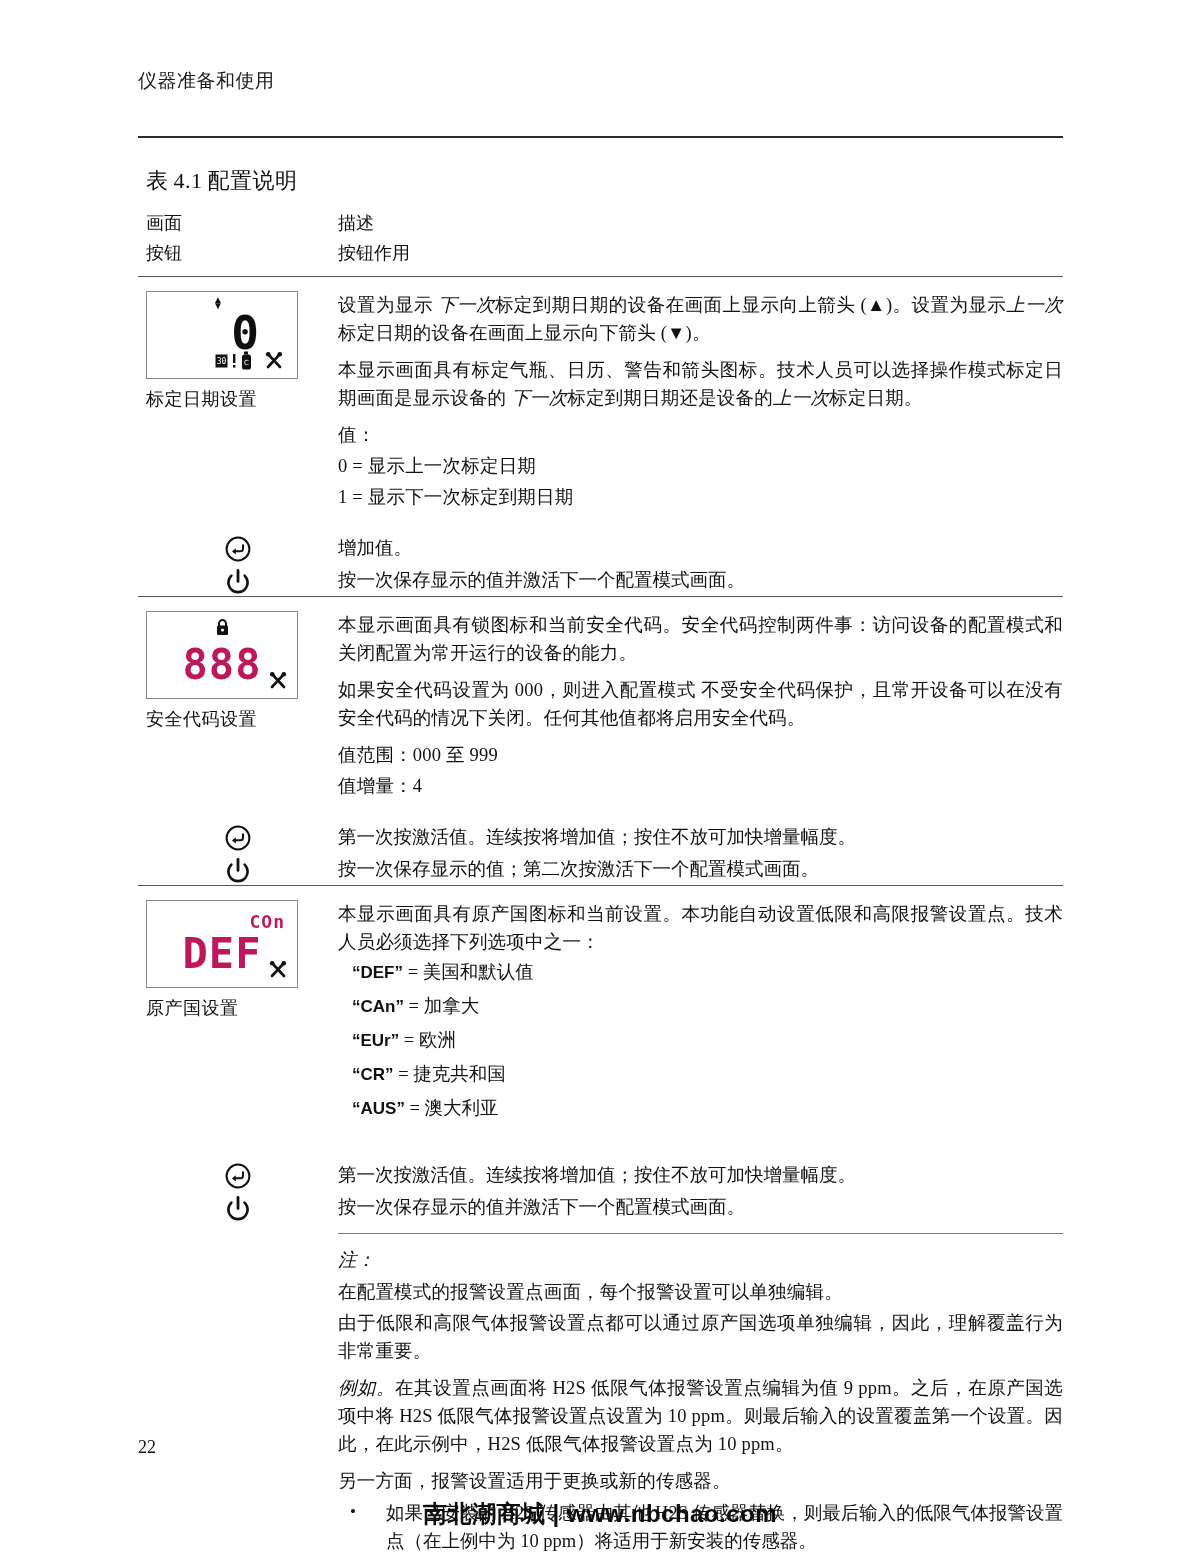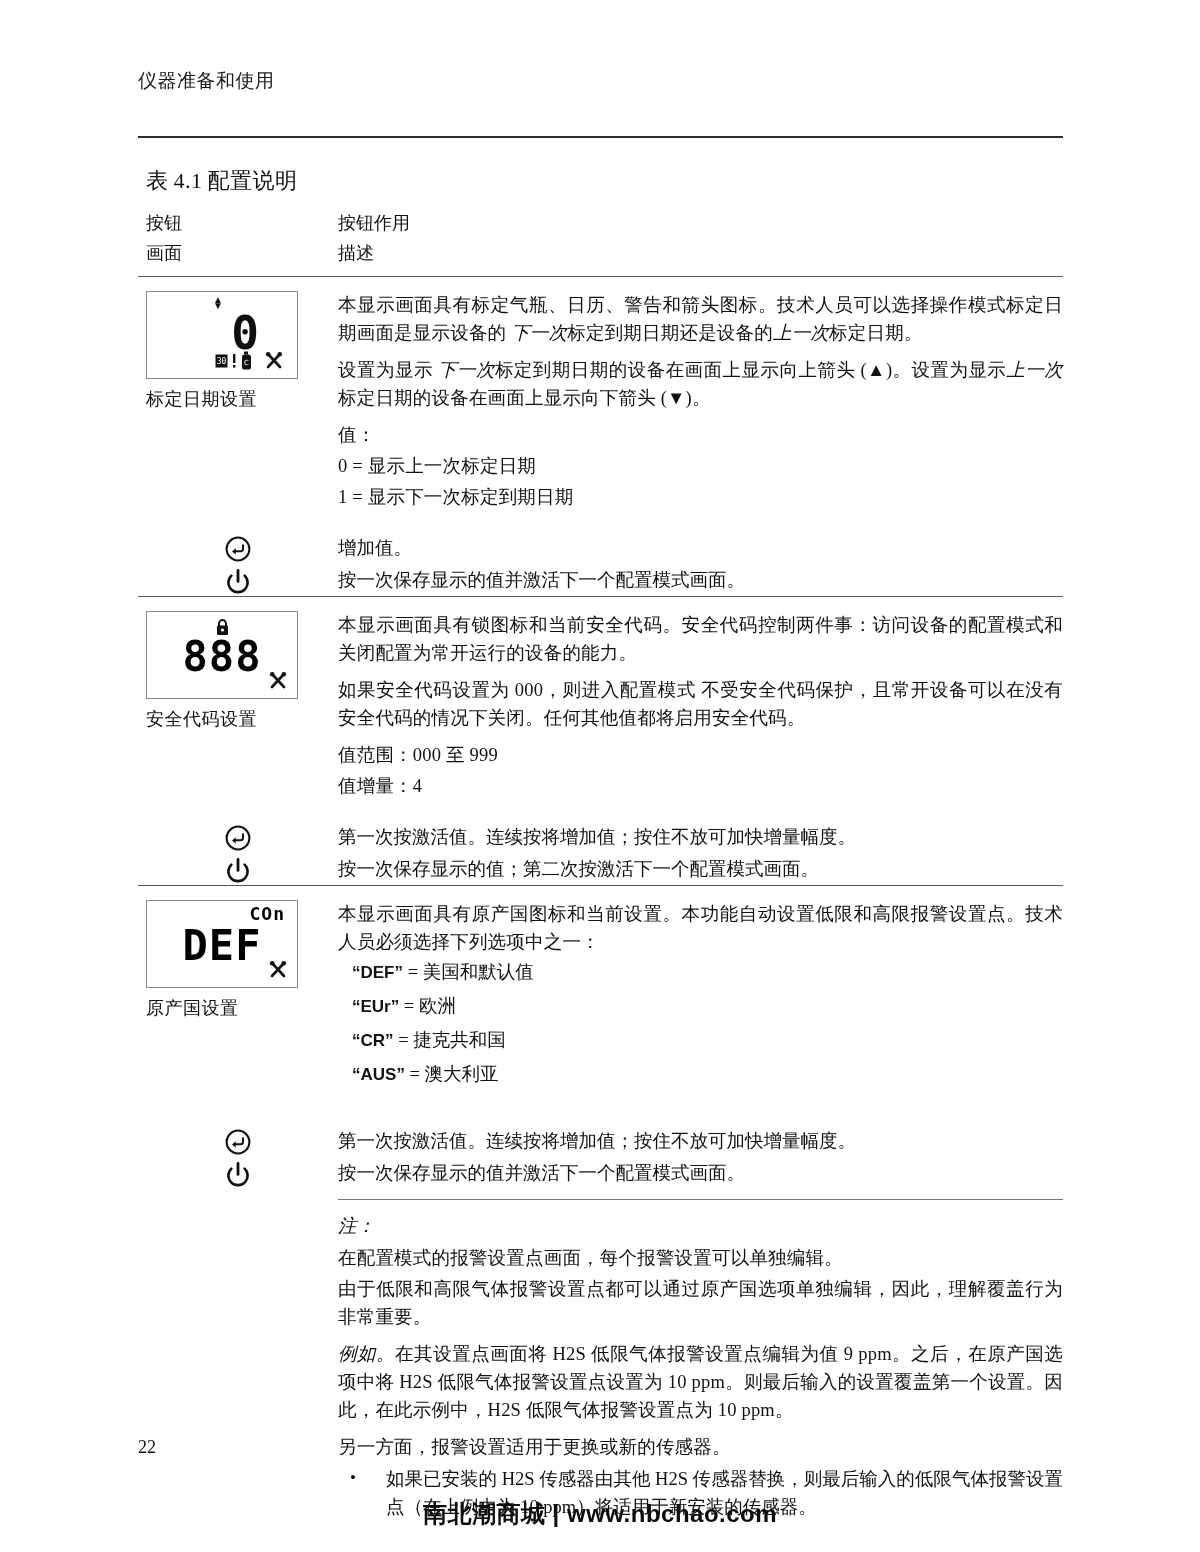--- a/index.html
+++ b/index.html
@@ -96,22 +96,23 @@
     width: 152px;
     height: 88px;
     border: 1.4px solid #8a8a8a;
     background: #ffffff;
     position: relative;
     box-sizing: border-box;
   }
   .lcd .seg {
     font-family: "DejaVu Sans Mono", monospace;
     font-weight: bold;
-    color: #000000;
+    color: #be185d;
     letter-spacing: 1px;
+    margin-top: 8px;
   }
   .lcd-caption {
     font-size: 18px;
     padding-top: 8px;
     letter-spacing: 0.5px;
   }
 
   
   .updown {
     position: absolute;
@@ -301,26 +302,26 @@
   <div class="table-wrap">
 
     <div class="rule-heavy"></div>
 
     <div class="table-title">
       <span>表</span><span class="num">4.1</span><span>配置说明</span>
     </div>
 
     <div class="thead">
       <div class="thead-line">
+        <div class="c1">画面</div>
+        <div class="c2">描述</div>
+      </div>
+      <div class="thead-line">
         <div class="c1">按钮</div>
         <div class="c2">按钮作用</div>
-      </div>
-      <div class="thead-line">
-        <div class="c1">画面</div>
-        <div class="c2">描述</div>
       </div>
     </div>
 
     <div class="rule-light"></div>
 
     <div class="row">
       <div class="col-left">
         <div class="lcd">
           <div class="updown">
             <i>▲</i>
@@ -356,22 +357,22 @@
                 <circle cx="3.2" cy="3.2" r="2.3" fill="#111"></circle>
                 <circle cx="14.8" cy="3.2" r="2.3" fill="#111"></circle>
               </svg>
             </span>
           </div>
         </div>
         <div class="lcd-caption">标定日期设置</div>
       </div>
 
       <div class="col-right">
+        <p class="body">设置为显示 <span class="it">下一次</span>标定到期日期的设备在画面上显示向上箭头 (▲)。设置为显示<span class="it">上一次</span>标定日期的设备在画面上显示向下箭头 (▼)。</p>
         <p class="body">本显示画面具有标定气瓶、日历、警告和箭头图标。技术人员可以选择操作模式标定日期画面是显示设备的 <span class="it">下一次</span>标定到期日期还是设备的<span class="it">上一次</span>标定日期。</p>
-        <p class="body">设置为显示 <span class="it">下一次</span>标定到期日期的设备在画面上显示向上箭头 (▲)。设置为显示<span class="it">上一次</span>标定日期的设备在画面上显示向下箭头 (▼)。</p>
         <p class="body tight">值：</p>
         <p class="body tight">0 = 显示上一次标定日期</p>
         <p class="body">1 = 显示下一次标定到期日期</p>
       </div>
     </div>
 
     <div class="btn-row">
       <div class="btn-cell">
         <svg width="26" height="26" viewBox="0 0 26 26">
           <circle cx="13" cy="13" r="11.4" fill="none" stroke="#111" stroke-width="2"></circle>
@@ -469,20 +470,24 @@
         <div class="lcd-caption">原产国设置</div>
       </div>
 
       <div class="col-right">
         <p class="body tight">本显示画面具有原产国图标和当前设置。本功能自动设置低限和高限报警设置点。技术人员必须选择下列选项中之一：</p>
         <div class="opt">
           <span class="mono-q">“DEF”</span>
           <span>= 美国和默认值</span>
         </div>
         <div class="opt">
+          <span class="mono-q">“CAn”</span>
+          <span>= 加拿大</span>
+        </div>
+        <div class="opt">
           <span class="mono-q">“EUr”</span>
           <span>= 欧洲</span>
         </div>
         <div class="opt">
           <span class="mono-q">“CR”</span>
           <span>= 捷克共和国</span>
         </div>
         <div class="opt">
           <span class="mono-q">“AUS”</span>
           <span>= 澳大利亚</span>

